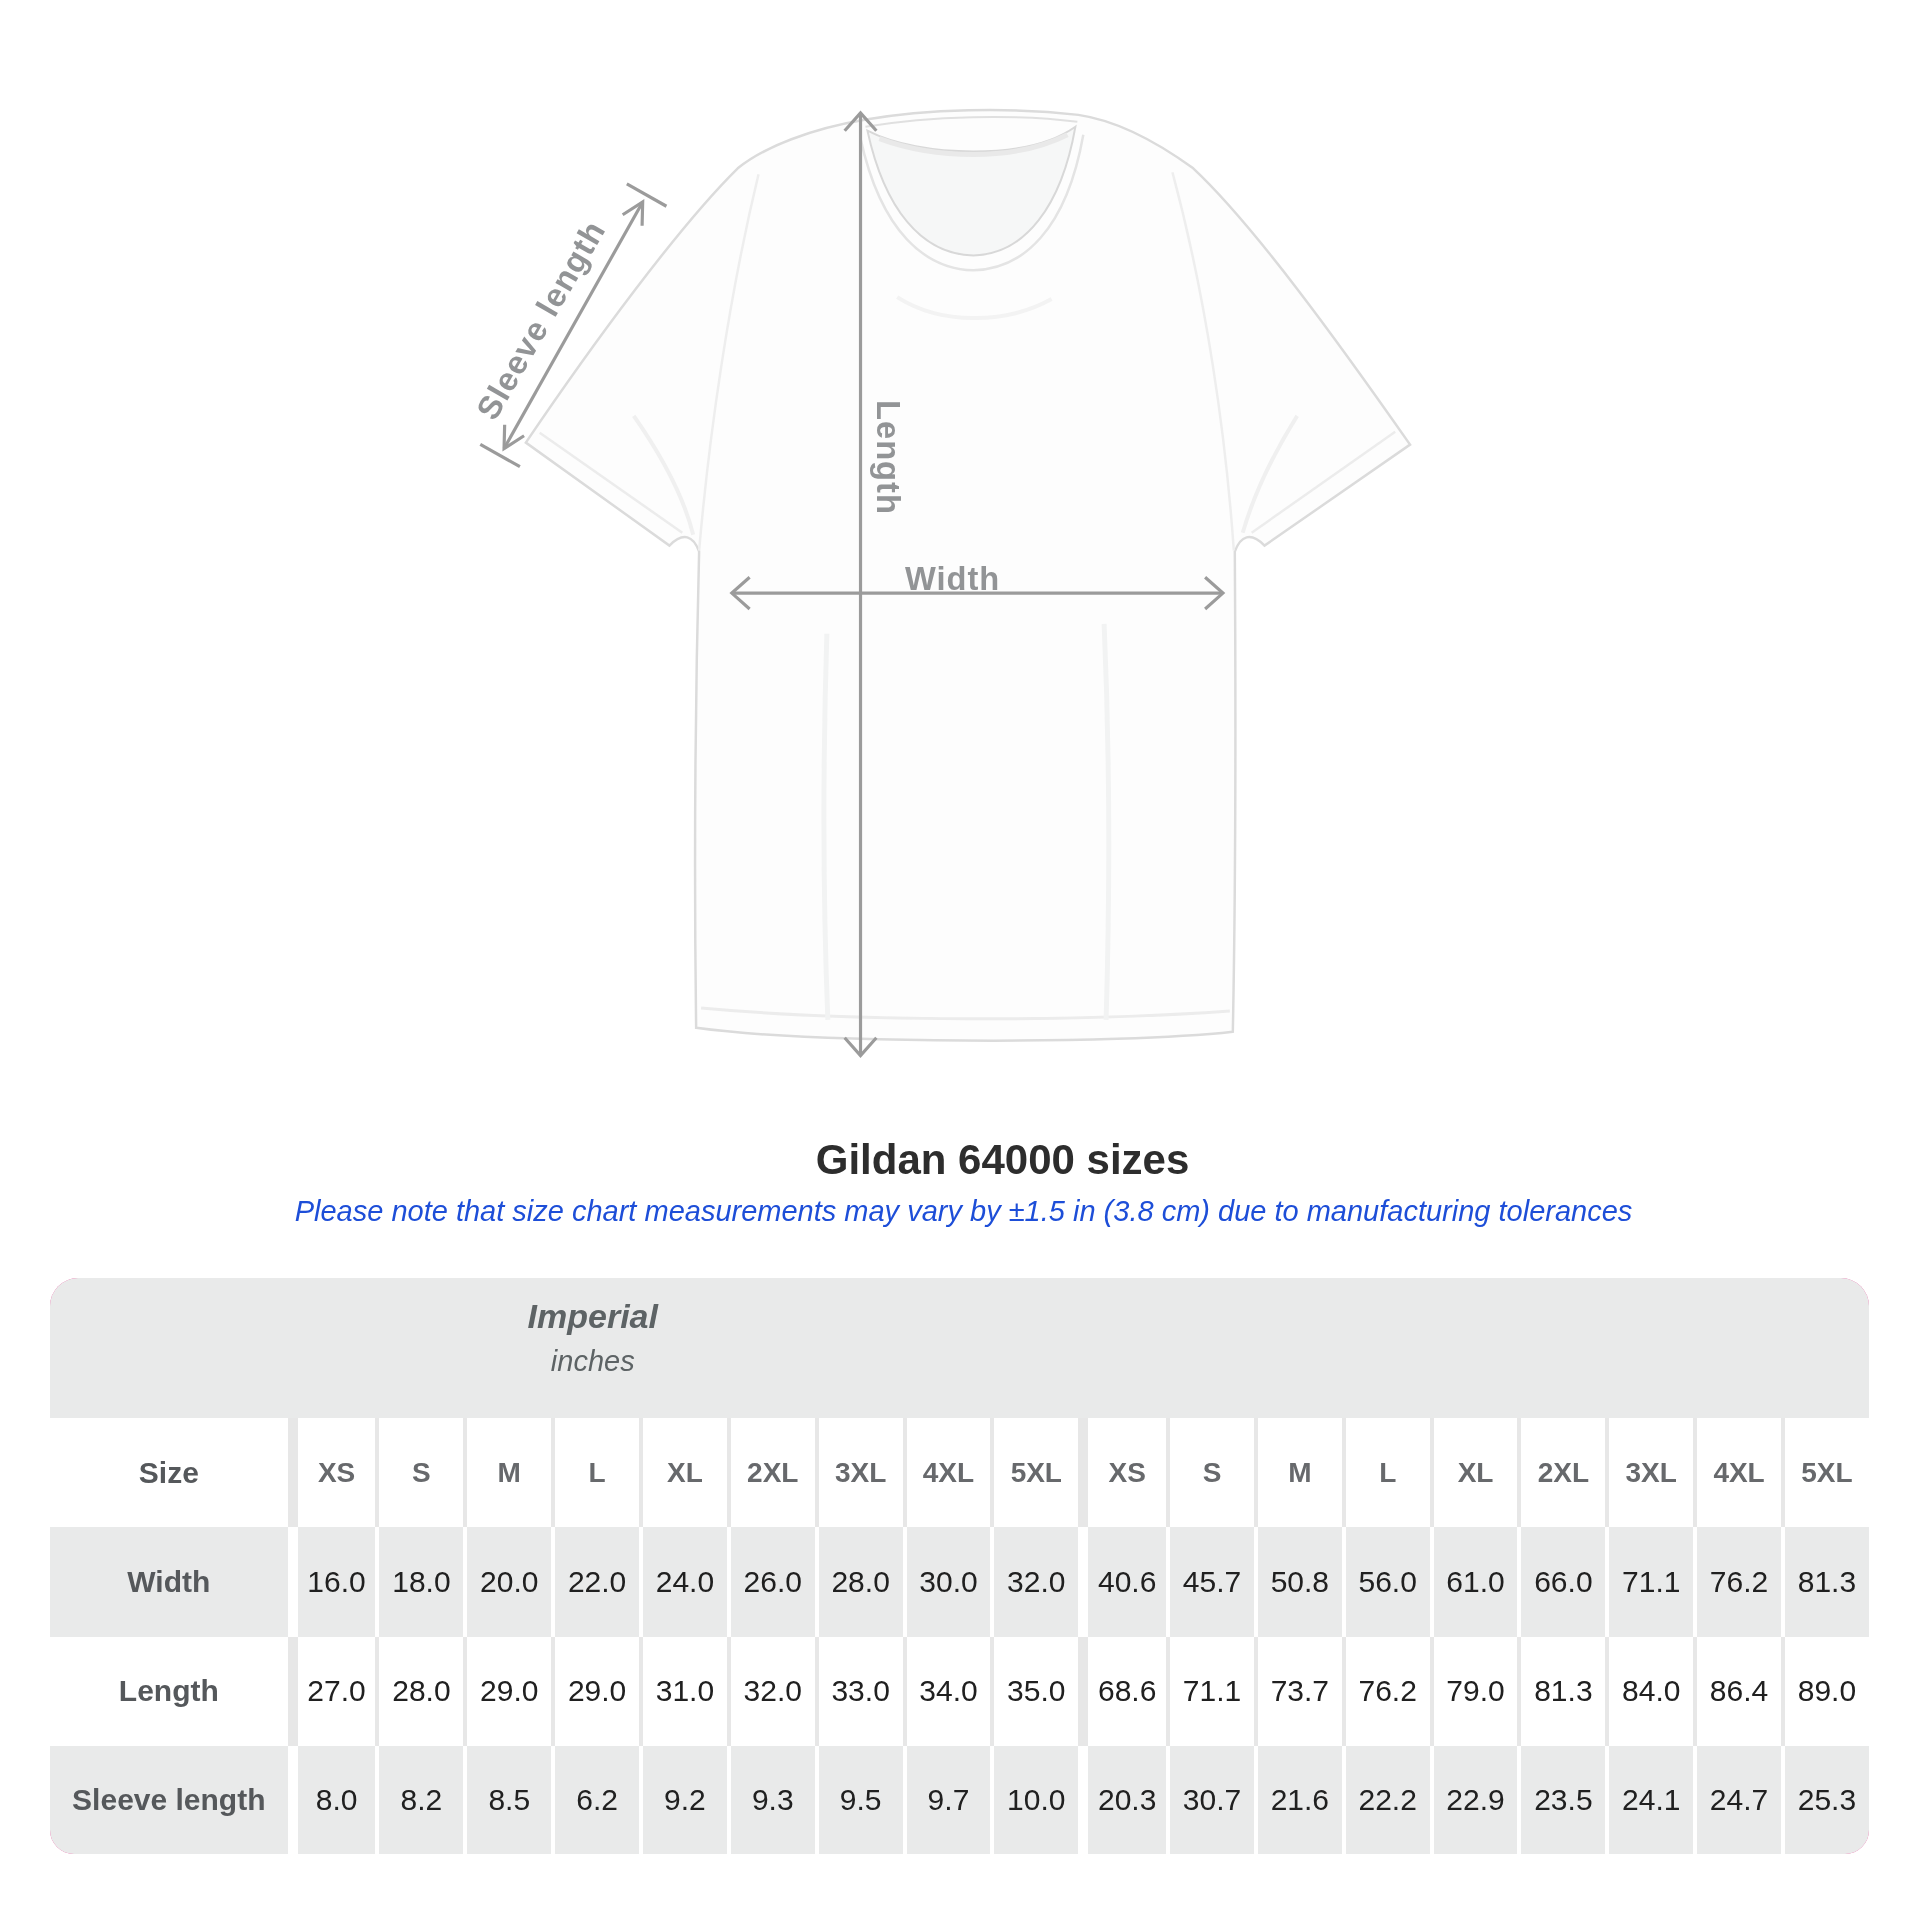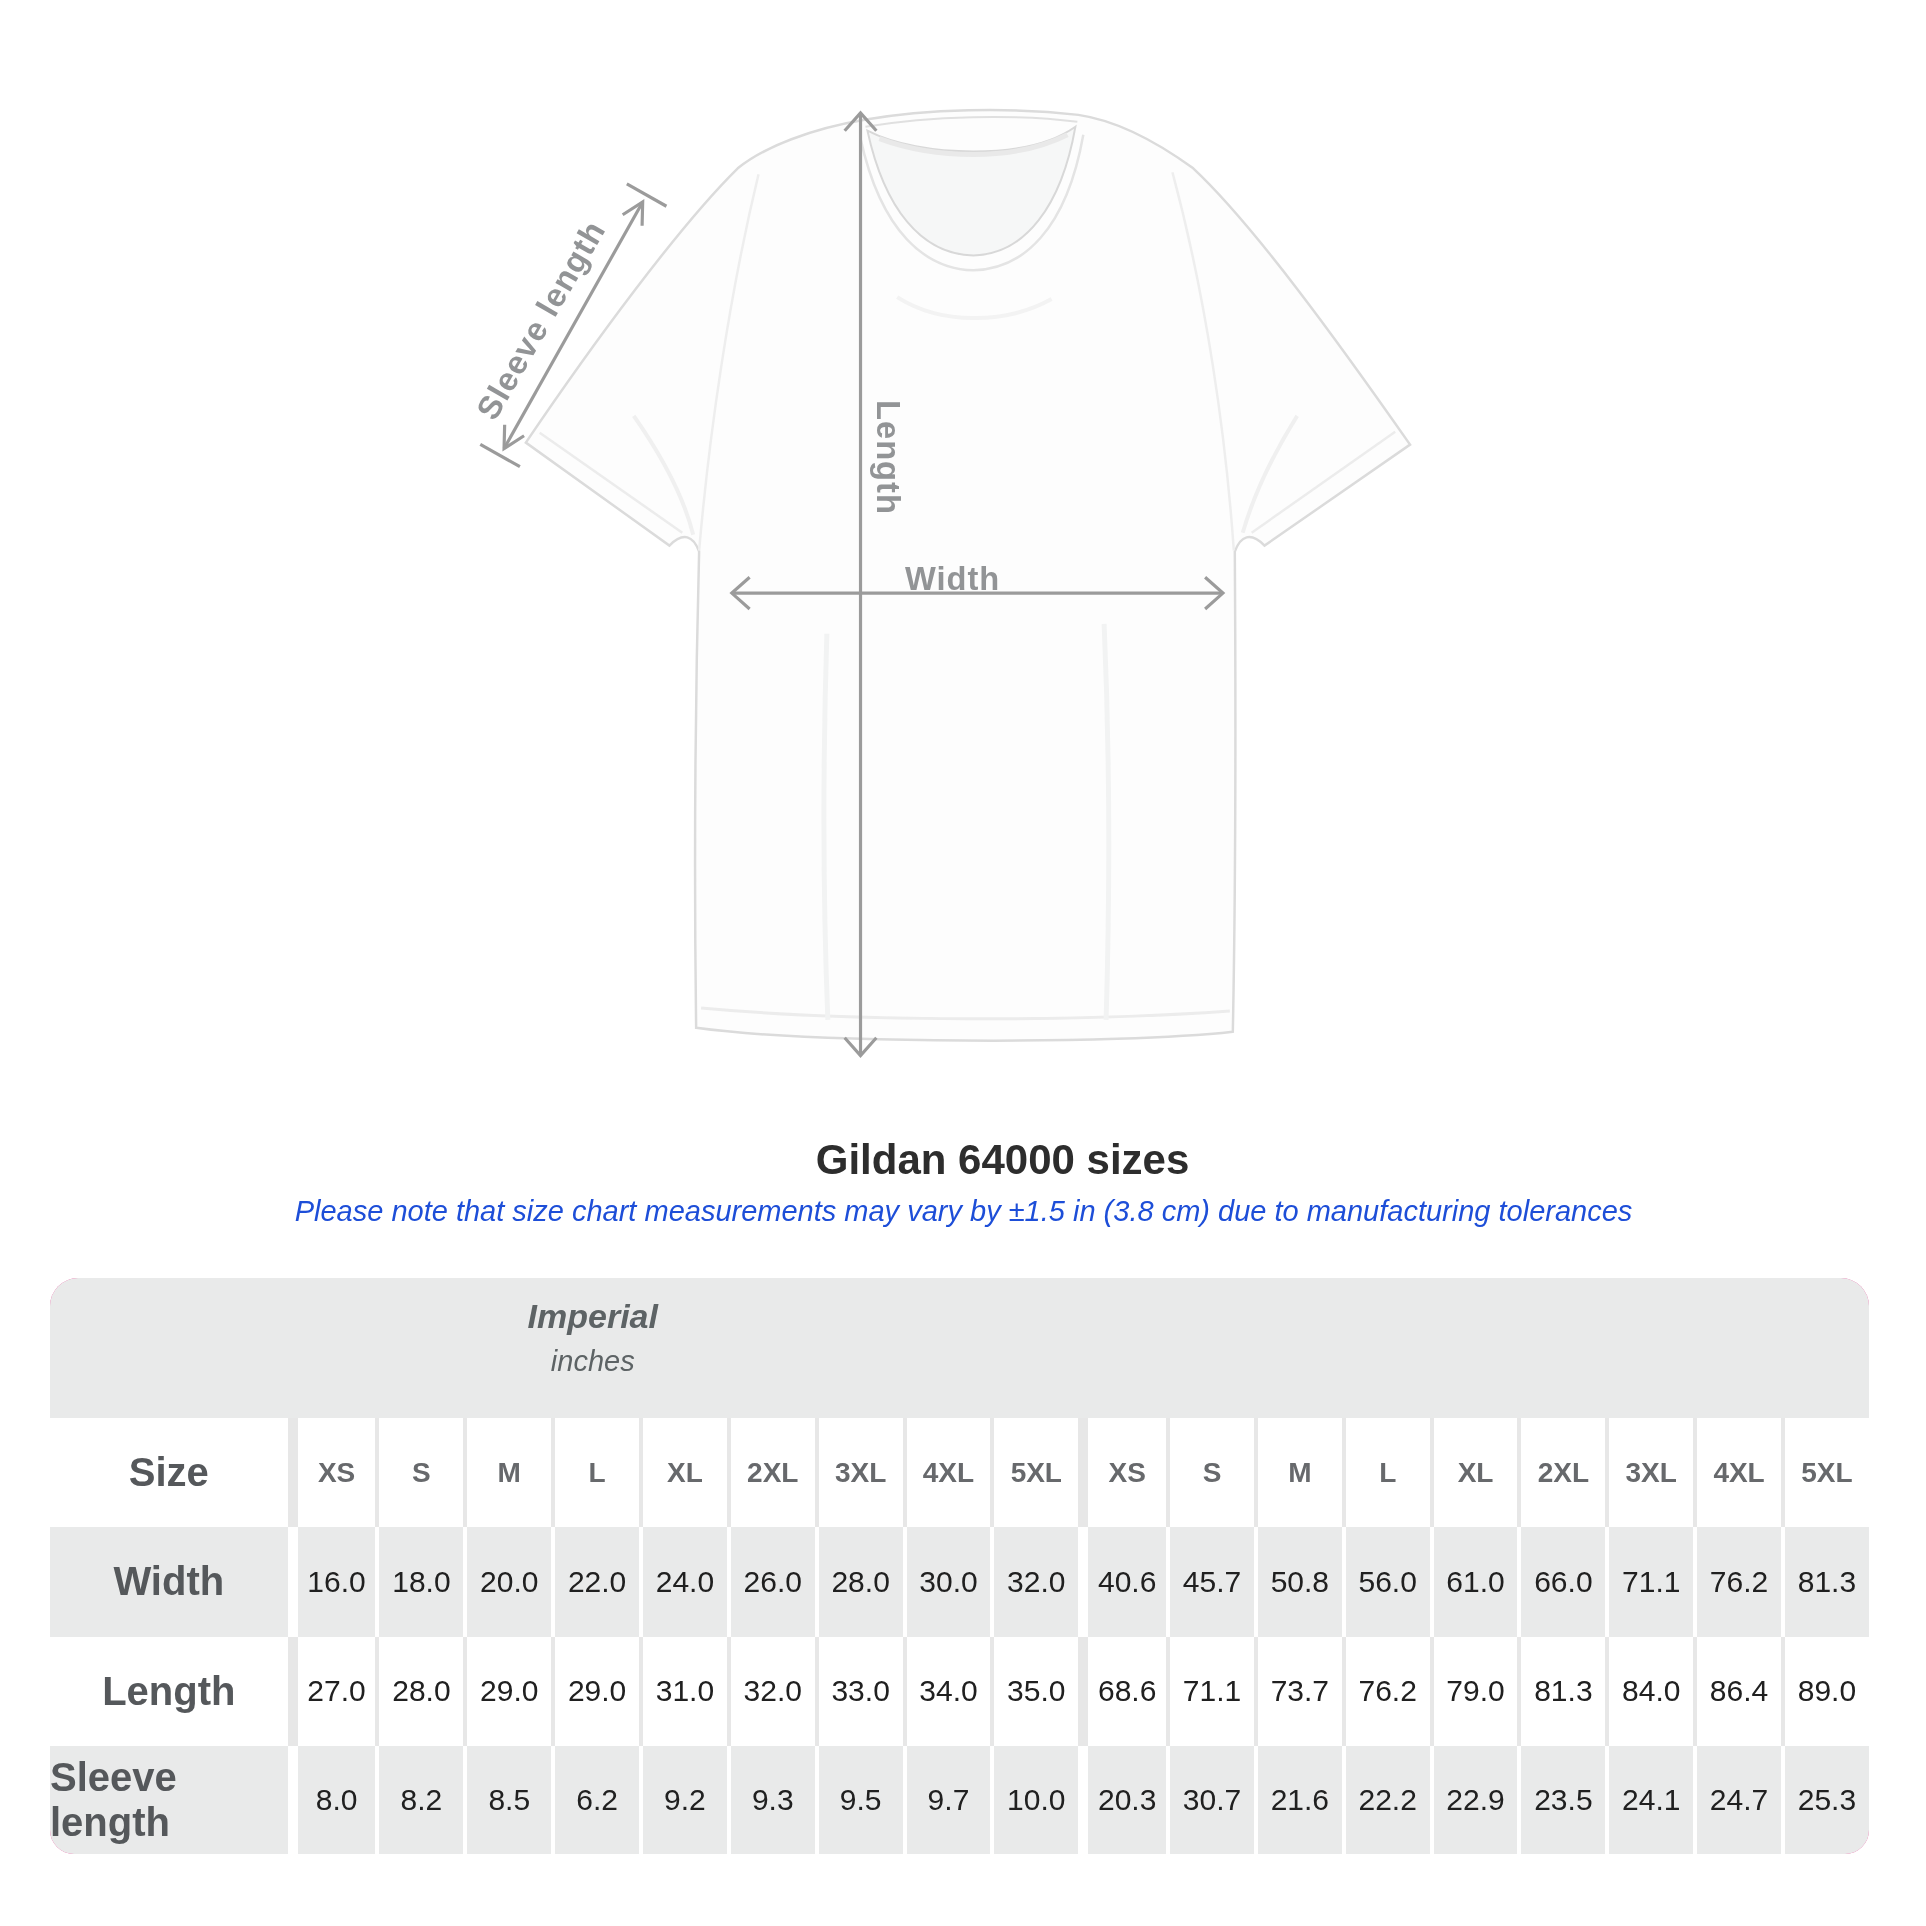--- a/index.html
+++ b/index.html
@@ -32,21 +32,21 @@
 
   #grid{display:grid;grid-template-rows:repeat(4,1fr);height:437px;}
   .grow{display:flex;}
   .grow.gray{background:#e9eaea;--sep:#ffffff;}
   .grow.white{background:#ffffff;--sep:#e7e7e7;}
   .cell{display:flex;align-items:center;justify-content:center;box-sizing:border-box;}
   .cl{width:13.065%;}
   .cd{width:4.8297%;border-left:4px solid var(--sep);}
   .cd.wide{border-left-width:10px;}
   .size-h{font-size:28px;font-weight:bold;color:#67696c;}
-  .size-h-label,.row-label{font-size:40px;font-weight:bold;color:#55585b;}
+  .size-h-label,.row-label{font-size:30px;font-weight:bold;color:#55585b;}
   .val{font-size:30px;color:#202020;}
 </style>
 </head>
 <body>
 
 <div id="canvas">
 
   <svg id="shirt-svg" width="1927" height="1109" viewBox="0 0 1946 1120">
 
     <g>

